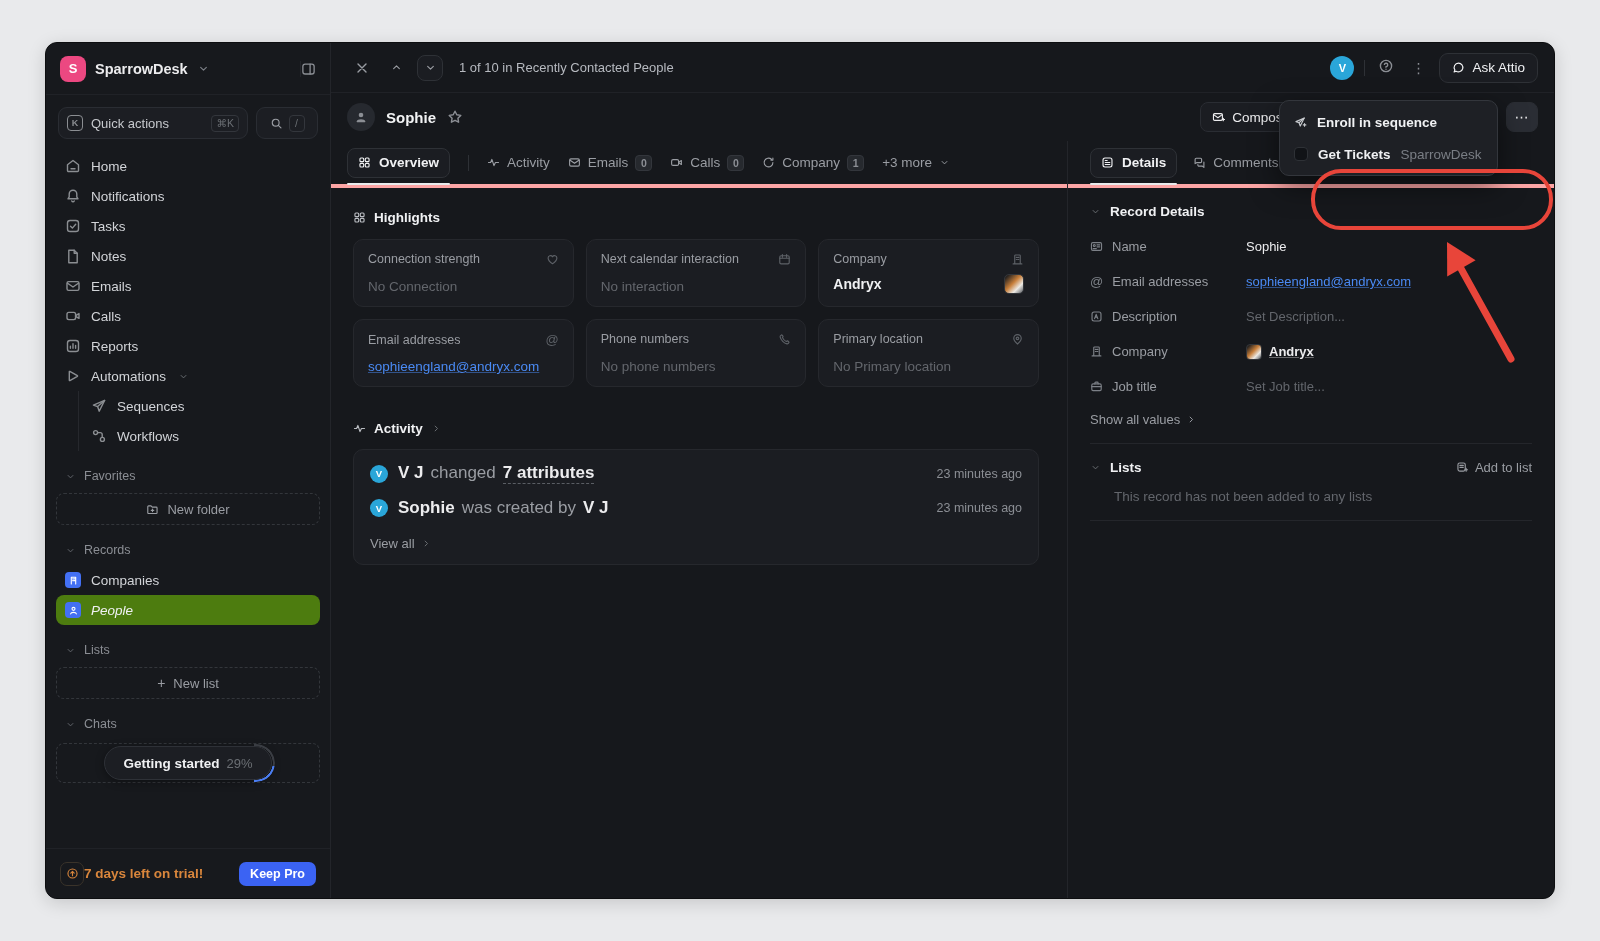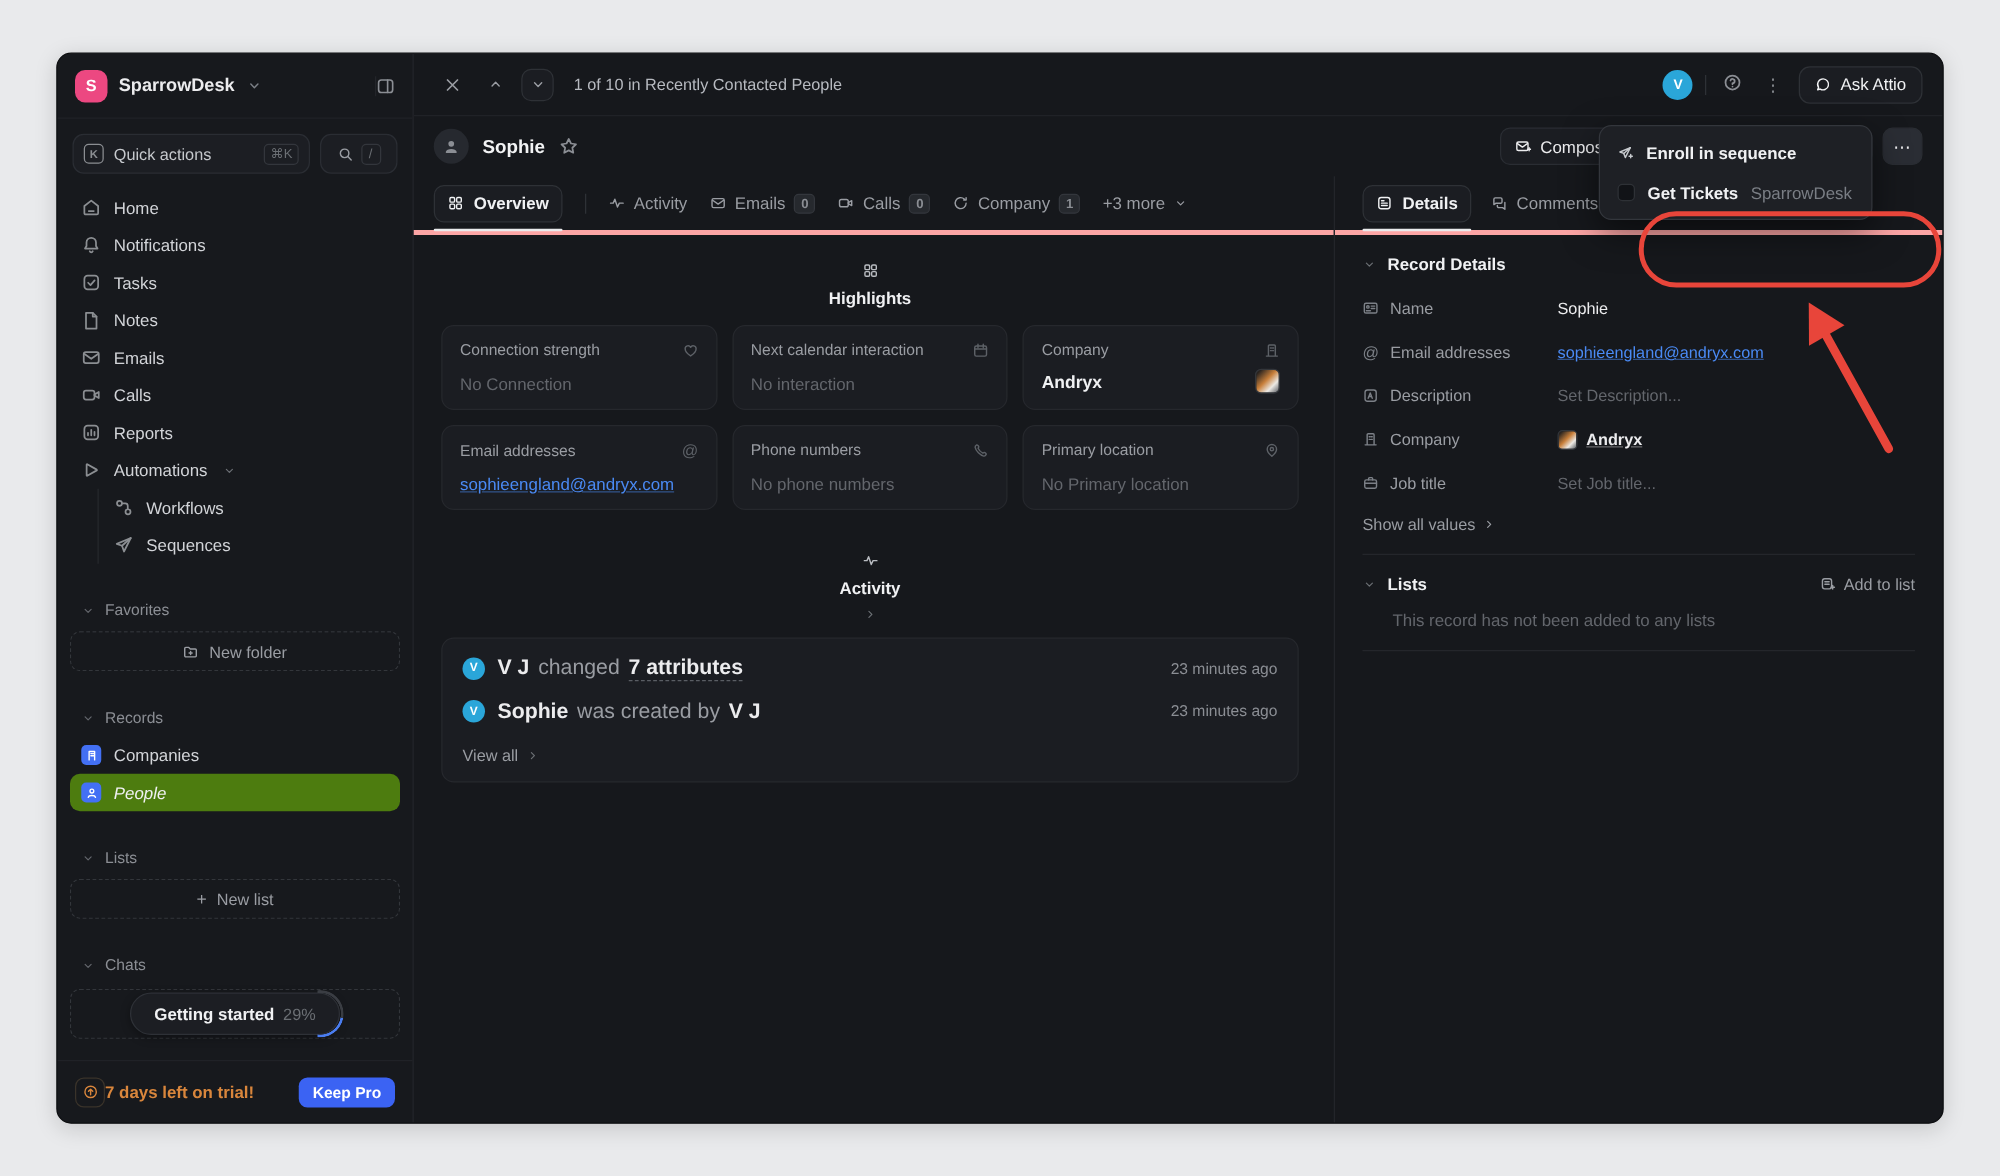--- a/index.html
+++ b/index.html
@@ -32,21 +32,21 @@
   .qa-search { flex:none; width:62px; height:32px; display:flex; align-items:center; justify-content:center; gap:6px; background:#1c1e23; border:1px solid #2a2d33; border-radius:9px; color:#9a9da3; cursor:pointer; }
   .kbd.slash { margin-left:0; min-width:16px; text-align:center; }
   .k-ic { width:16px; height:16px; border:1.3px solid #8b8e92; border-radius:4px; color:#8b8e92; font-size:9px; font-weight:bold; display:flex; align-items:center; justify-content:center; }
   .nav { padding:4px 10px 0; }
   .nav-item { height:30px; display:flex; align-items:center; gap:10px; padding:0 9px; border-radius:8px; color:#d2d4d8; font-size:13.5px; font-weight:500; cursor:pointer; }
   .nav-item .nico { color:#8b8e92; display:flex; }
   .nav-item.sel { background:#4d7c0f; color:#f0f1f3;font-style:italic; }
   .nav-item .tchev { color:#6b6f74; margin-left:2px; }
   .nav-sub { margin-left:22px; border-left:1px solid #26282d; padding-left:4px; }
   .nav-sub .nav-item { padding-left:8px; }
-  .sec-label { display:flex; align-items:center; gap:8px; padding:0 19px; height:26px; margin-top:24px; color:#8b8e94; font-size:12.5px; font-weight:500; cursor:pointer; }
+  .sec-label { display:flex; align-items:center; gap:8px; padding:0 19px; height:26px; margin-top:12px; color:#8b8e94; font-size:12.5px; font-weight:500; cursor:pointer; }
   .sec-label .chev { color:#63666c; }
   .dash-btn { margin:4px 10px 0; height:32px; display:flex; align-items:center; justify-content:center; gap:8px; border:1px dashed #33363b; border-radius:8px; color:#9a9da3; font-size:13px; font-weight:500; cursor:pointer; }
   .chats-box { margin:6px 10px 0; height:40px; border:1px dashed #33363b; border-radius:8px; display:flex; align-items:center; justify-content:center; }
   .gs-pill { position:relative; height:34px; display:flex; align-items:center; gap:7px; background:#1c1e23; border:1px solid #2e3137; border-radius:17px; padding:0 18px; box-shadow:0 2px 8px rgba(0,0,0,.35); cursor:pointer; }
   .gs-label { color:#f0f1f3; font-size:13.5px; font-weight:bold; }
   .gs-pct { color:#6b6f74; font-size:13px; font-weight:500; }
   .gs-ringwrap { position:absolute; right:-7px; top:50%; transform:translateY(-50%); width:24px; height:42px; overflow:hidden; pointer-events:none; }
   .gs-ring { position:absolute; right:3px; top:50%; transform:translateY(-50%); width:38px; height:38px; border-radius:50%;
     background:conic-gradient(from 100deg, #4a7df0 0 29%, #3a3d43 29% 100%);
     -webkit-mask:radial-gradient(circle, transparent 16.5px, #000 17px);
@@ -85,21 +85,21 @@
   .content-col { flex:1; min-width:0; display:flex; flex-direction:column; }
   .tabbar { height:47px; flex:none; display:flex; align-items:center; gap:18px; padding:0 16px; border-bottom:4px solid #fca5a5; }
   .tabwrap { position:relative; height:100%; display:flex; align-items:center; }
   .tabwrap.active::after { content:""; position:absolute; left:0; right:0; bottom:-1px; height:2px; background:#e9eaec; border-radius:2px; }
   .tab-btn { height:30px; display:flex; align-items:center; gap:8px; border:1px solid #2e3136; border-radius:8px; background:#1b1d22; color:#f0f1f3; font-size:13.5px; font-weight:bold; padding:0 10px; cursor:pointer; }
   .tab { display:flex; align-items:center; gap:7px; color:#9a9da3; font-size:13.5px; font-weight:500; cursor:pointer; }
   .badge { min-width:17px; height:16px; background:#26292e; border:1px solid #33363c; border-radius:4px; color:#8b8e94; font-size:10.5px; font-weight:bold; display:flex; align-items:center; justify-content:center; padding:0 3px; }
   .tab-sep { width:1px; height:16px; background:#2e3136; }
 
   .content-scroll { flex:1; padding:22px 28px 0 22px; overflow:hidden; }
-  .sec-head { display:flex; align-items:center; gap:8px; color:#f0f1f3; font-size:13.5px; font-weight:bold;flex-direction:column; }
+  .sec-head { display:flex; align-items:center; gap:8px; color:#f0f1f3; font-size:13.5px; font-weight:bold; }
   .sec-head .hic { color:#b9bcc1; display:flex; }
   .sec-head .chev { color:#6b6f74; }
   .hl-grid { margin-top:14px; display:grid; grid-template-columns:repeat(3,1fr); gap:12px; }
   .card { background:#1b1d22; border:1px solid #26282d; border-radius:10px; height:68px; padding:12px 14px; display:flex; flex-direction:column; cursor:pointer; }
   .card-top { display:flex; align-items:center; justify-content:space-between; color:#9a9da3; font-size:12.5px; font-weight:500; }
   .card-top .cico { color:#5d6167; display:flex; }
   .card-val { margin-top:auto; font-size:13.5px; color:#63666c; display:flex; align-items:center; justify-content:space-between; }
   .card-val.filled { color:#f0f1f3; font-weight:bold; font-size:14px; }
   .card-val.link a { color:#4a8af4; text-decoration:underline; text-decoration-color:rgba(74,138,244,.5); font-weight:500; font-size:13.5px; }
   .mini-logo { width:20px; height:20px; border-radius:5px; background:linear-gradient(135deg,#2a2420 10%,#c87f3a 45%,#ece9e4 72%,#55595f 100%); border:1px solid #33363b; }
@@ -253,35 +253,35 @@
           </span>
         <span>Automations</span>
         <svg class="ic xs tchev" viewBox="0 0 16 16">
             <path d="M4.5 6.5L8 10l3.5-3.5"></path>
           </svg>
       </div>
       <div class="nav-sub">
         <div class="nav-item">
           <span class="nico">
               <svg class="ic" viewBox="0 0 16 16">
-                <circle cx="4.6" cy="4.6" r="2"></circle>
-                <circle cx="11.4" cy="11.4" r="2"></circle>
-                <path d="M6.6 4.6h2.6a2 2 0 0 1 2 2v2.6"></path>
+                <path d="M13.6 2.4L2.4 7.1l4.2 1.5 1.6 4.6z"></path>
+                <path d="M13.6 2.4L6.6 8.6"></path>
               </svg>
             </span>
-          <span>Workflows</span>
+          <span>Sequences</span>
         </div>
         <div class="nav-item">
           <span class="nico">
               <svg class="ic" viewBox="0 0 16 16">
-                <path d="M13.6 2.4L2.4 7.1l4.2 1.5 1.6 4.6z"></path>
-                <path d="M13.6 2.4L6.6 8.6"></path>
+                <circle cx="4.6" cy="4.6" r="2"></circle>
+                <circle cx="11.4" cy="11.4" r="2"></circle>
+                <path d="M6.6 4.6h2.6a2 2 0 0 1 2 2v2.6"></path>
               </svg>
             </span>
-          <span>Sequences</span>
+          <span>Workflows</span>
         </div>
       </div>
 
       <div class="sec-label" style="padding:0 9px;">
         <svg class="ic xs chev" viewBox="0 0 16 16">
             <path d="M4.5 6.5L8 10l3.5-3.5"></path>
           </svg>
         <span>Favorites</span>
       </div>
     </nav>

